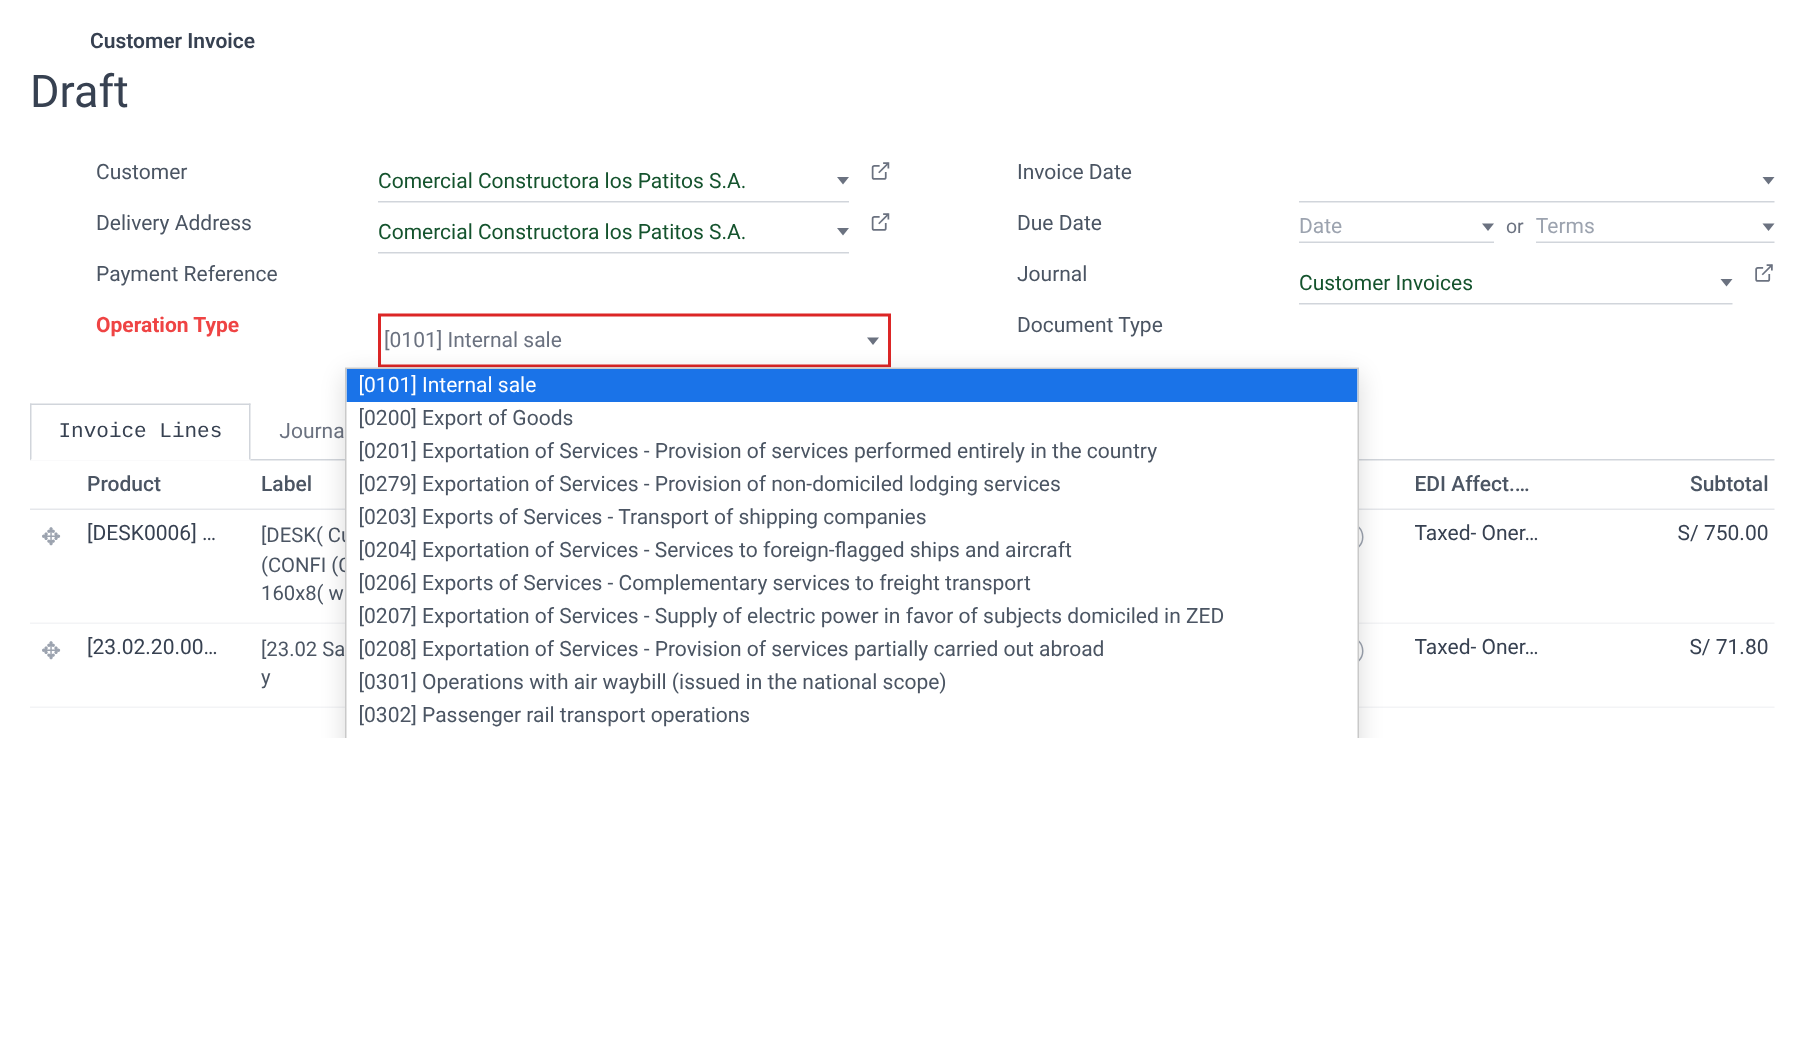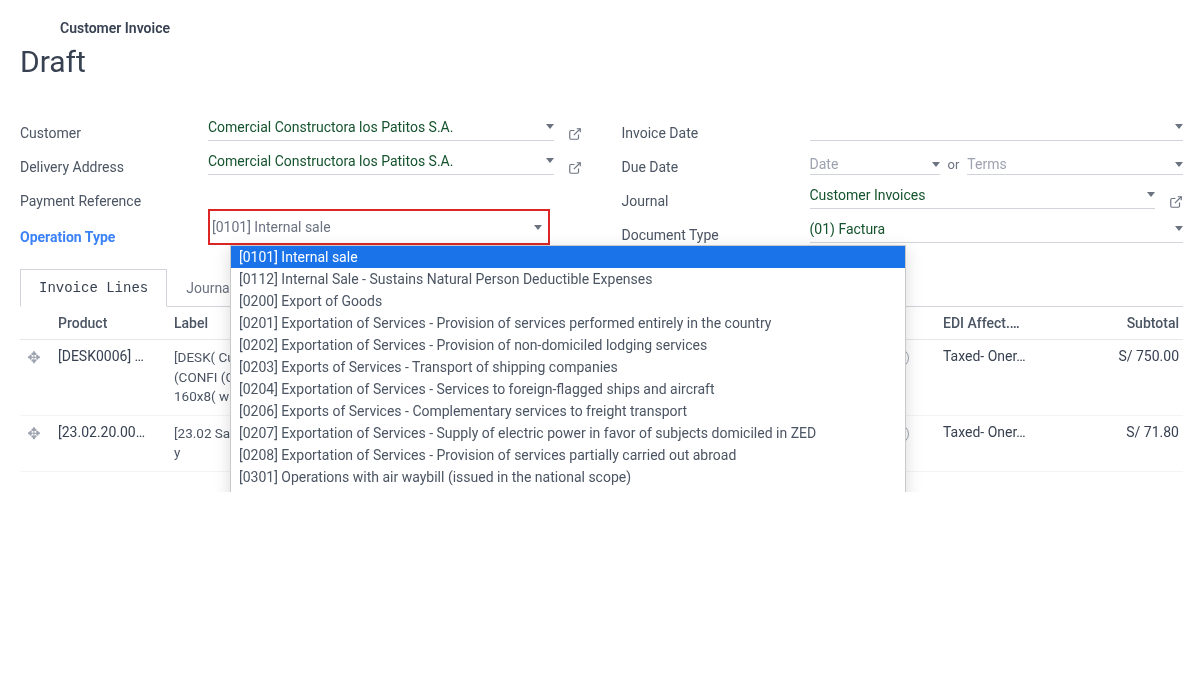--- a/index.html
+++ b/index.html
@@ -25,31 +25,32 @@
   }
   .form-grid {
     display: grid;
     grid-template-columns: 1fr 1fr;
     gap: 0 40px;
     margin-bottom: 20px;
   }
   .form-col { }
   .form-row {
     display: flex;
-    align-items: flex-end;
+    align-items: flex-start;
     min-height: 34px;
     gap: 8px;
+    margin-left: 44px;
   }
   .form-label {
     width: 180px;
     flex-shrink: 0;
     color: #4b5563;
     font-size: 14px;
   }
-  .form-label.bold { font-weight: 700; color:#3b82f6; }
+  .form-label.bold { font-weight: 700; color:#ef4444; }
   .form-value {
     flex: 1;
     display: flex;
     align-items: center;
     gap: 6px;
     border-bottom: 1px solid #d1d5db;
     min-height: 28px;
     padding: 2px 0;
     position: relative;
   }
@@ -233,24 +234,23 @@
         <div class="form-value">
           <span class="value-text op-type-value">[0101] Internal sale</span>
           <span class="caret"></span>
         </div>
       </div>
     </div>
 
     <div class="dd-anchor">
       <div class="dropdown fake-scroll" id="dropdown">
           <div class="dropdown-item selected">[0101] Internal sale</div>
-          <div class="dropdown-item">[0112] Internal Sale - Sustains Natural Person Deductible Expenses</div>
           <div class="dropdown-item">[0200] Export of Goods</div>
           <div class="dropdown-item">[0201] Exportation of Services - Provision of services performed entirely in the country</div>
-          <div class="dropdown-item">[0202] Exportation of Services - Provision of non-domiciled lodging services</div>
+          <div class="dropdown-item">[0279] Exportation of Services - Provision of non-domiciled lodging services</div>
           <div class="dropdown-item">[0203] Exports of Services - Transport of shipping companies</div>
           <div class="dropdown-item">[0204] Exportation of Services - Services to foreign-flagged ships and aircraft</div>
           <div class="dropdown-item">[0206] Exports of Services - Complementary services to freight transport</div>
           <div class="dropdown-item">[0207] Exportation of Services - Supply of electric power in favor of subjects domiciled in ZED</div>
           <div class="dropdown-item">[0208] Exportation of Services - Provision of services partially carried out abroad</div>
           <div class="dropdown-item">[0301] Operations with air waybill (issued in the national scope)</div>
           <div class="dropdown-item">[0302] Passenger rail transport operations</div>
           <div class="dropdown-item">[0303] Oil royalty Pay Operations</div>
           <div class="dropdown-item">[0401] Non-domiciled sales that do not qualify as an export</div>
           <div class="dropdown-item">[1001] Operation Subject to Detraction</div>
@@ -289,24 +289,20 @@
         <span class="caret"></span>
       </div>
       <svg class="ext-icon" viewBox="0 0 24 24" fill="none" stroke="currentColor" stroke-width="2">
           <path d="M18 13v6a2 2 0 0 1-2 2H5a2 2 0 0 1-2-2V8a2 2 0 0 1 2-2h6"></path>
           <polyline points="15 3 21 3 21 9"></polyline>
           <line x1="10" y1="14" x2="21" y2="3"></line>
         </svg>
     </div>
     <div class="form-row">
       <div class="form-label">Document Type</div>
-      <div class="form-value">
-        <span class="value-text">(01) Factura</span>
-        <span class="caret"></span>
-      </div>
     </div>
   </div>
 </div>
 
 <div class="tabs">
   <div class="tab active">Invoice Lines</div>
   <div class="tab">Journa</div>
 </div>
 
 <div class="tbl">

